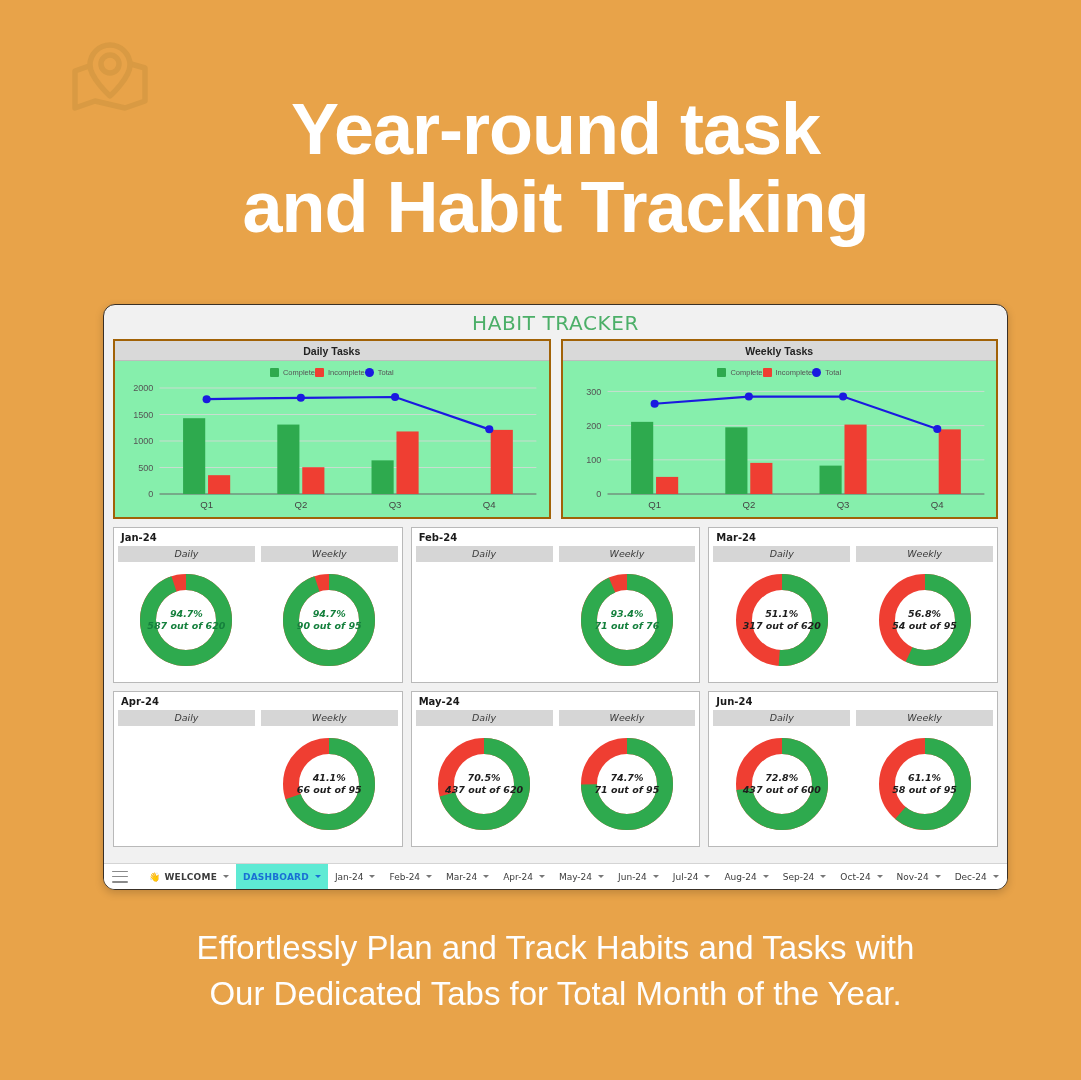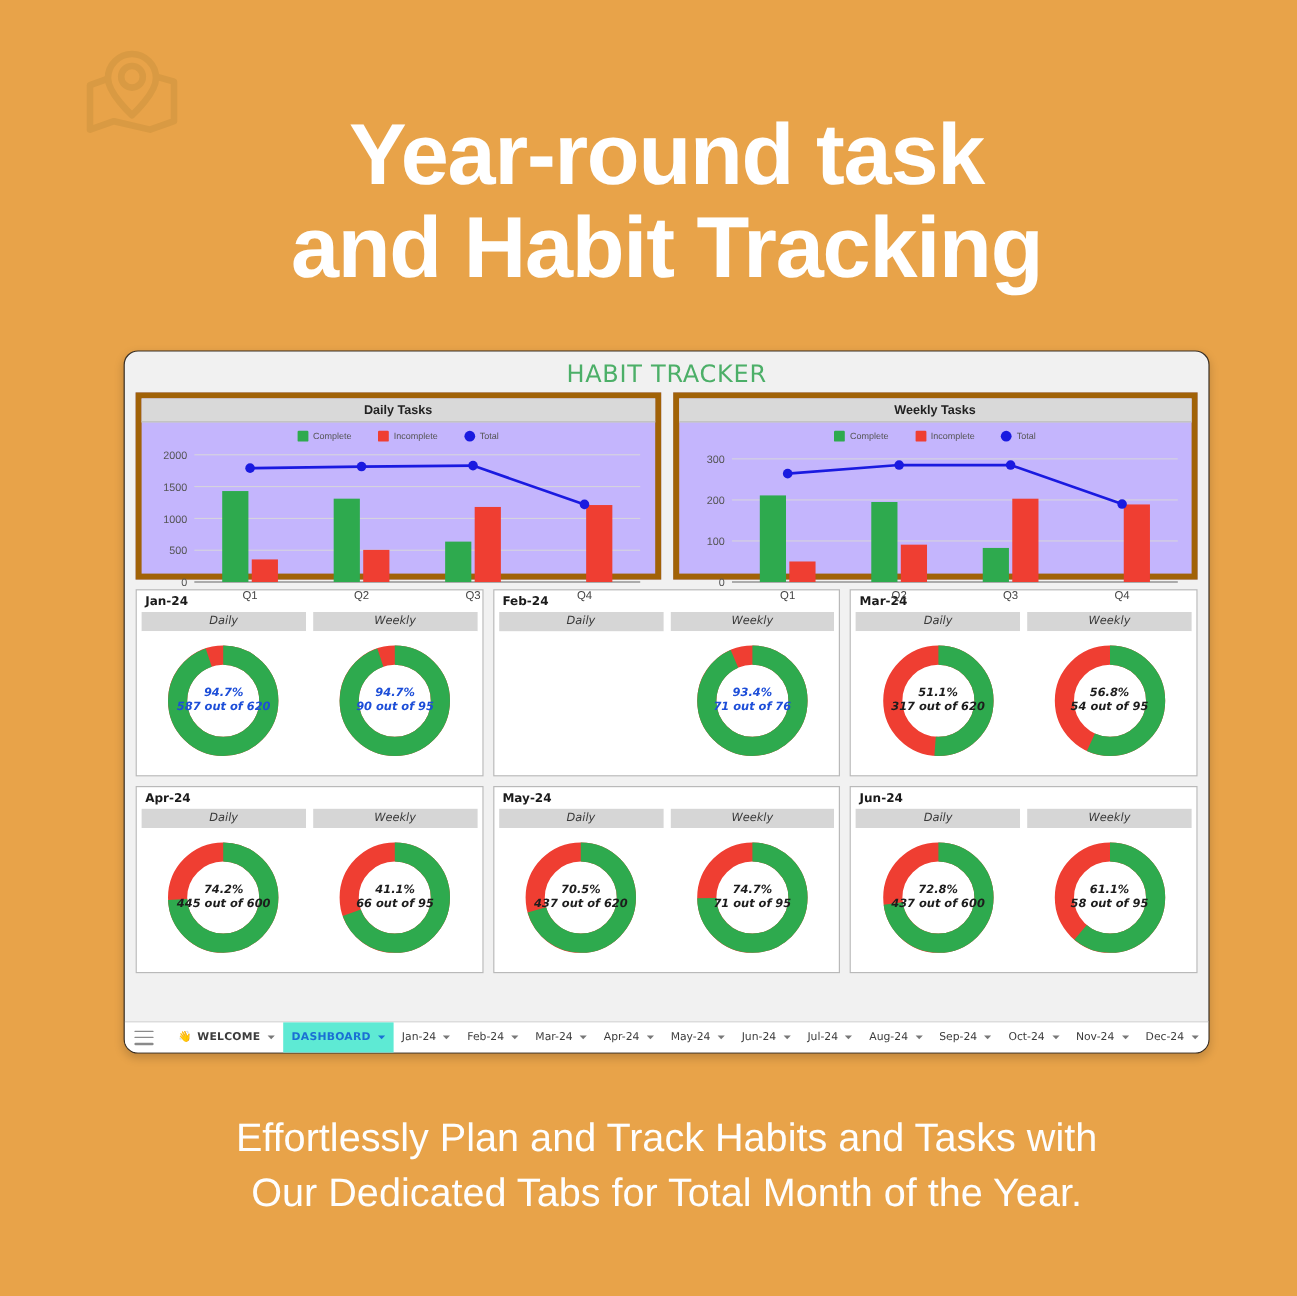--- a/index.html
+++ b/index.html
@@ -27,48 +27,48 @@
   
   .subtitle {
     position: absolute; left: 0; top: 925px; width: 1081px;
     text-align: center; color: #fefefe;
     font-size: 33px; font-weight: 400; line-height: 46px;
   }
   .subtitle span { display: block; }
 
   
   .window {
-    position: absolute; left: 88px; top: 292px;
+    position: absolute; left: 88px; top: 304px;
     width: 905px; height: 586px;
     background: #f1f1f1;
     border: 1.5px solid #3a3026;
     border-radius: 12px;
     overflow: hidden;
     box-shadow: 0 3px 8px rgba(0,0,0,0.18);
   }
   .win-title {
     height: 34px; line-height: 36px; text-align: center;
     color: #4caf68; font-size: 20px; letter-spacing: 0.6px;
     font-family: "DejaVu Sans", sans-serif;
   }
 
   
   .charts-row { display: flex; gap: 10px; padding: 0 9px; }
   .chart-card {
-    flex: 1; background: #c4b5fd; border: 5px solid #a16207;
-    height: 156px;
+    flex: 1; background: #86efac; border: 2px solid #a16207;
+    height: 180px;
   }
   .chart-head {
     height: 20px; background: #d9d9d9; border-bottom: 1px solid #bdbdbd;
     font-size: 10.5px; font-weight: bold; color: #222;
     text-align: center; line-height: 20px;
   }
   .chart-legend {
     display: flex; justify-content: center; align-items: center;
-    gap: 22px; height: 16px; margin-top: 3px;
+    gap: 0; height: 16px; margin-top: 3px;
   }
   .legend-item { display: flex; align-items: center; gap: 4px; font-size: 7.5px; color: #555; }
   .sw { width: 9px; height: 9px; border-radius: 1px; }
   .sw.dot { width: 9px; height: 9px; border-radius: 50%; }
   .plot { position: relative; height: 132px; margin: 2px 4px 0 4px; }
   .plot svg { display: block; width: 100%; height: 100%; }
 
   
   .months {
     display: grid; grid-template-columns: repeat(3, 1fr);
@@ -98,21 +98,21 @@
   .donut { position: relative; width: 104px; height: 104px; }
   .donut svg { display: block; width: 104px; height: 104px; }
   .donut-text {
     position: absolute; inset: 0; display: flex; flex-direction: column;
     align-items: center; justify-content: center;
     font-family: "DejaVu Sans", sans-serif;
     font-weight: bold; line-height: 12px; pointer-events: none;
   }
   .donut-text .pct { font-size: 9.5px; }
   .donut-text .cnt { font-size: 9.5px; }
-  .t-green { color: #1d4ed8; }
+  .t-green { color: #15803d; }
   .t-dark { color: #1d1d1d; }
 
   
   .tabbar {
     position: absolute; left: 0; bottom: 0; width: 100%;
     height: 26px; background: #ffffff; border-top: 1px solid #d4d4d4;
     display: flex; align-items: center; padding-left: 8px;
     font-family: "DejaVu Sans", sans-serif;
   }
   .hamburger { width: 16px; height: 12px; display: flex; flex-direction: column;
@@ -345,32 +345,20 @@
                 </div>
               </div>
             </div>
           </div>
         </div>
         <div class="month-card">
           <div class="month-label">Apr-24</div>
           <div class="month-body">
             <div class="sub-panel">
               <div class="sub-head">Daily</div>
-              <div class="donut-wrap">
-                <div class="donut">
-                  <svg viewBox="0 0 104 104">
-                    <circle cx="52" cy="52" r="38" fill="none" stroke="#ef3e32" stroke-width="16"></circle>
-                    <circle cx="52" cy="52" r="38" fill="none" stroke="#2eaa4e" stroke-width="16" stroke-dasharray="177.1606929212356 61.60034875158866" transform="rotate(-90 52 52)"></circle>
-                  </svg>
-                  <div class="donut-text t-dark">
-                    <div class="pct">74.2%</div>
-                    <div class="cnt">445 out of 600</div>
-                  </div>
-                </div>
-              </div>
             </div>
             <div class="sub-panel">
               <div class="sub-head">Weekly</div>
               <div class="donut-wrap">
                 <div class="donut">
                   <svg viewBox="0 0 104 104">
                     <circle cx="52" cy="52" r="38" fill="none" stroke="#ef3e32" stroke-width="16"></circle>
                     <circle cx="52" cy="52" r="38" fill="none" stroke="#2eaa4e" stroke-width="16" stroke-dasharray="165.93892396261285 72.82211771021142" transform="rotate(-90 52 52)"></circle>
                   </svg>
                   <div class="donut-text t-dark">

